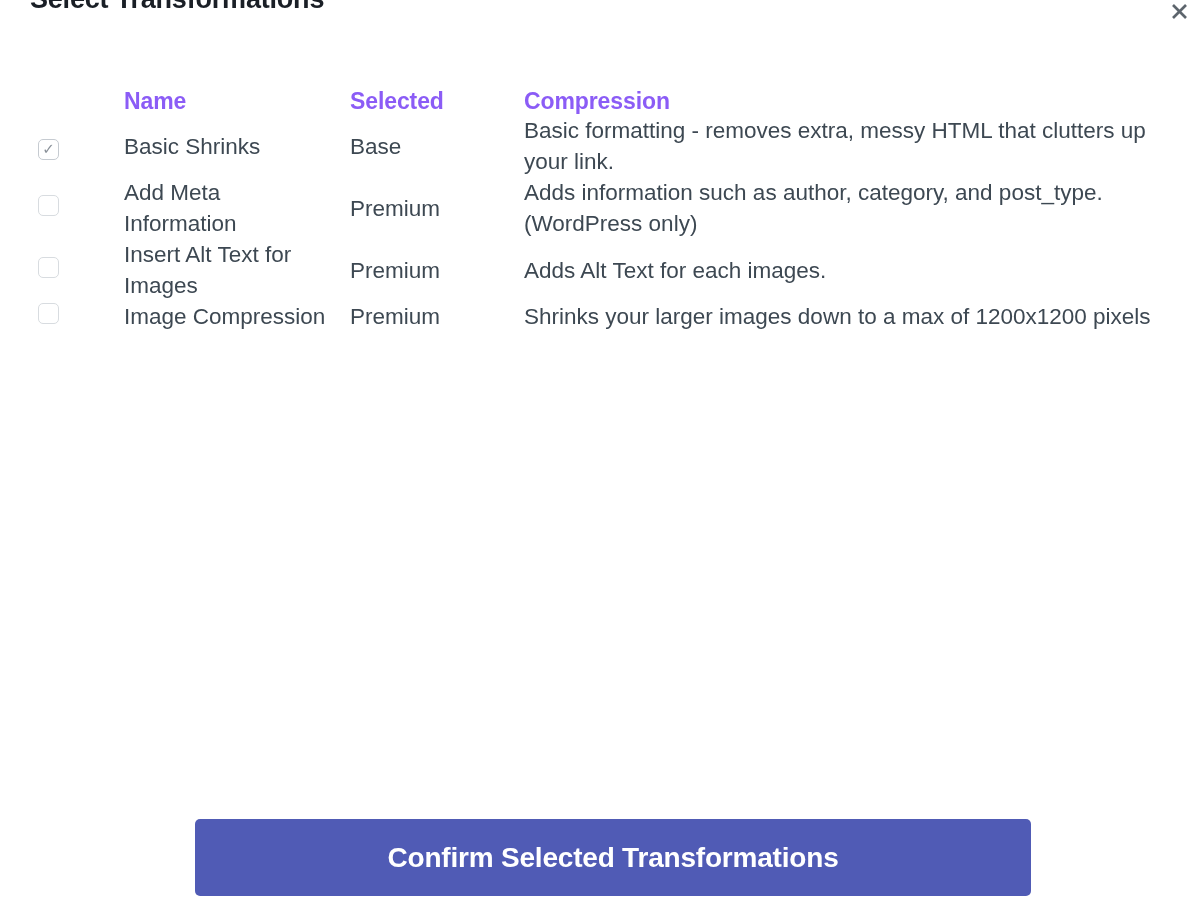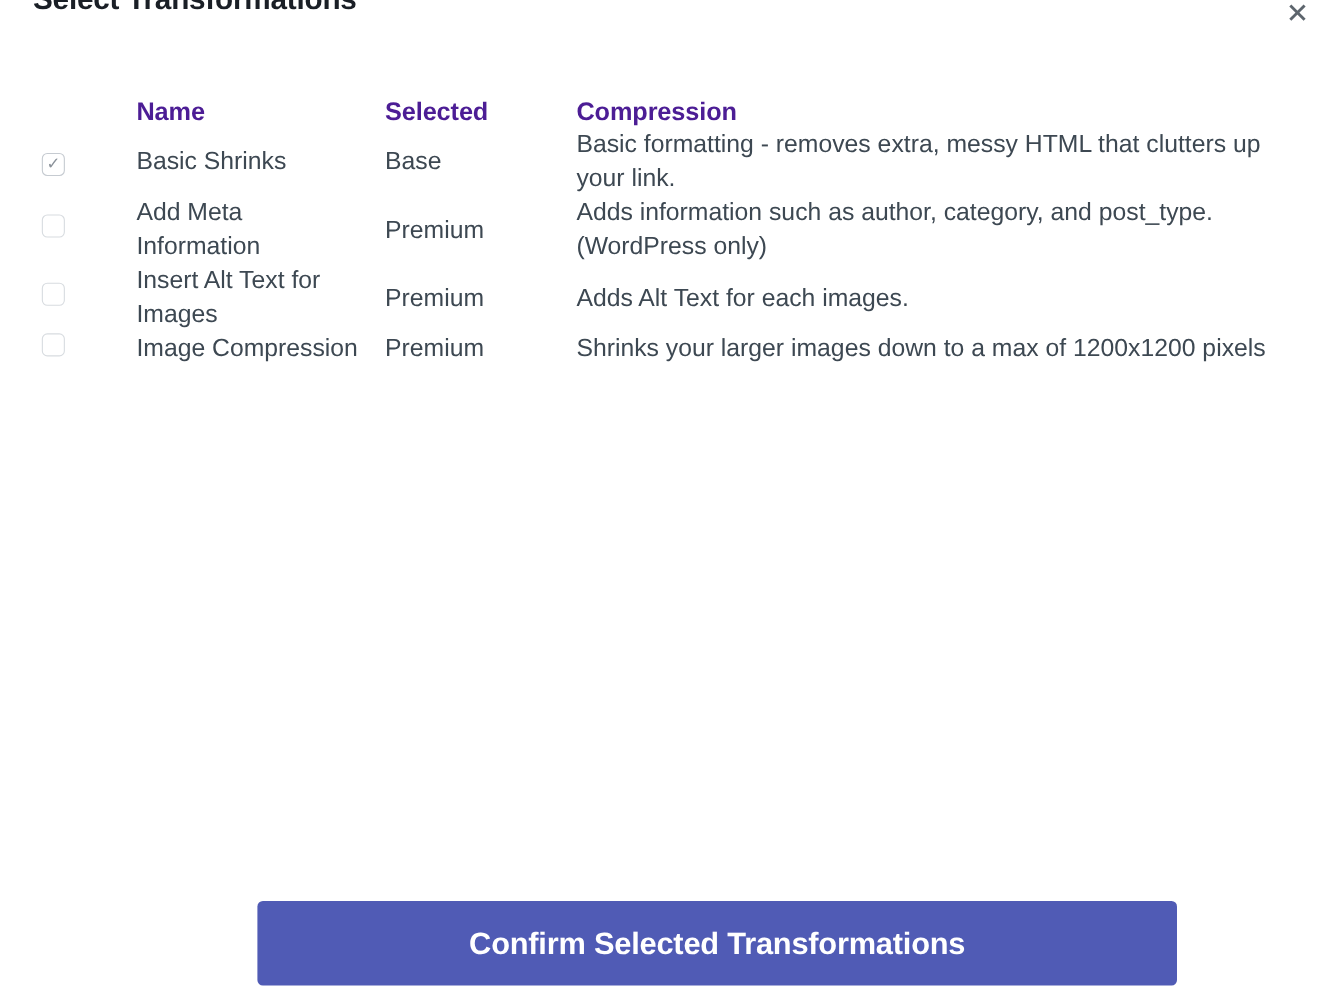--- a/index.html
+++ b/index.html
@@ -72,21 +72,21 @@
   }
 
   col.c-check { width: 88px; }
   col.c-name  { width: 226px; }
   col.c-cat   { width: 174px; }
   col.c-desc  { width: 646px; }
 
   thead th {
     font-size: 23px;
     font-weight: bold;
-    color: #4c1d95;
+    color: #8b5cf6;
     text-align: left;
     padding-bottom: 34px;
     letter-spacing: -0.1px;
   }
   thead th.th-check { }
 
   tbody td {
     font-size: 22.5px;
     font-weight: normal;
     color: #3d4852;
@@ -135,21 +135,20 @@
     border: none;
     border-radius: 5px;
     font-family: "Liberation Sans", sans-serif;
     font-size: 28px;
     font-weight: bold;
     letter-spacing: -0.2px;
     cursor: pointer;
     display: flex;
     align-items: center;
     justify-content: center;
-    margin-left: 39px;
   }
 </style>
 </head>
 <body>
 
 <div class="modal">
 
   <div class="modal-title">Select Transformations</div>
 
   <button class="close-btn">

